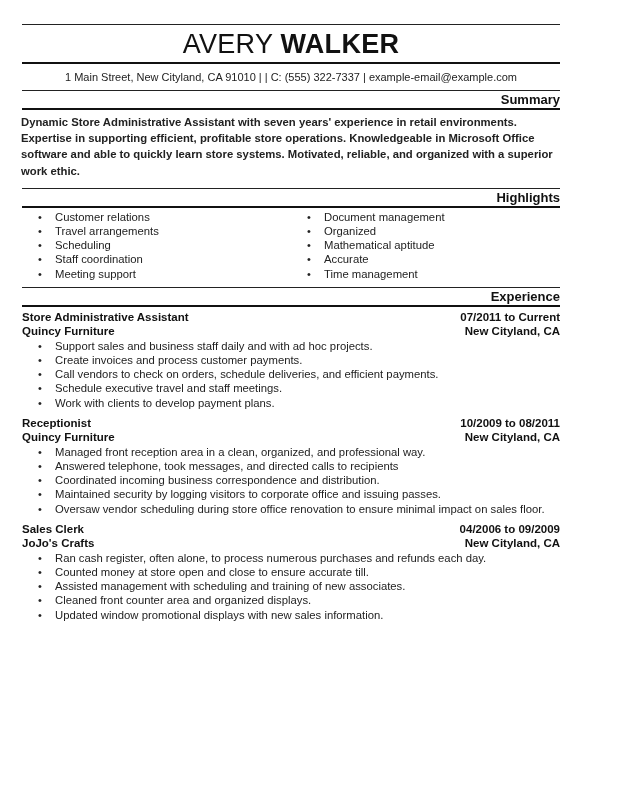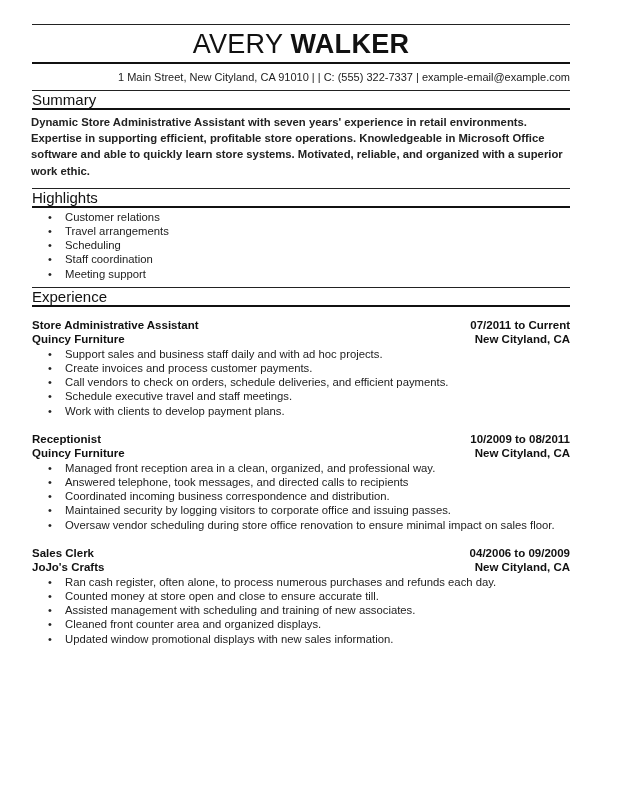--- a/index.html
+++ b/index.html
@@ -1,31 +1,31 @@
 <!DOCTYPE html>
 <html><head>
 <meta charset="utf-8">
 <style>
   html, body { margin: 0; padding: 0; background: #ffffff; }
   body { width: 618px; height: 800px; position: relative; font-family: "Liberation Sans", sans-serif; color: #111; overflow: hidden; }
-  .page { position: absolute; left: 32px; top: 0; width: 538px; }
+  .page { position: absolute; left: 22px; top: 0; width: 538px; }
   .rule-thin { border-top: 1px solid #222; }
   .rule-thick { border-top: 2px solid #111; }
   .name { text-align: center; font-size: 27px; line-height: 36px; height: 36px; letter-spacing: 0.3px; color: #111; }
   .name .last { font-weight: bold; }
-  .contact { text-align: right; font-size: 11px; line-height: 26px; height: 26px; color: #222; }
-  .sec-title { text-align: left; font-weight: normal; font-size: 15px; line-height: 17px; height: 17px; color: #111; }
+  .contact { text-align: center; font-size: 11px; line-height: 26px; height: 26px; color: #222; }
+  .sec-title { text-align: right; font-weight: bold; font-size: 13px; line-height: 17px; height: 17px; color: #111; }
   .summary { font-size: 11.3px; line-height: 16.2px; padding: 4px 0 9px 0; color: #222; margin-left: -1px; font-weight: bold; }
   .highlights { display: flex; padding: 2px 0 6px 0; }
   .hl-col { width: 50%; }
   ul { list-style: none; margin: 0; padding: 0; }
   li { position: relative; font-size: 11.3px; line-height: 14.2px; padding-left: 33px; color: #222; }
   li::before { content: "•"; position: absolute; left: 16px; top: 0; font-size: 11px; }
   .hl-col.right li { padding-left: 33px; }
-  .job { padding-top: 11px; }
+  .job { padding-top: 3px; }
   .job-row { display: flex; justify-content: space-between; font-weight: bold; font-size: 11.5px; line-height: 14.5px; color: #111; }
   .job ul { margin-bottom: 3px; }
   .job ul li { line-height: 14.2px; }
 </style>
 </head>
 <body>
 
 <div class="page">
   <div style="height:24px"></div>
   <div class="rule-thin"></div>
@@ -45,20 +45,29 @@
   <div class="sec-title">Highlights</div>
   <div class="rule-thick"></div>
   <div class="highlights">
     <div class="hl-col left">
       <ul id="hl-left">
           <li>Customer relations</li>
           <li>Travel arrangements</li>
           <li>Scheduling</li>
           <li>Staff coordination</li>
           <li>Meeting support</li>
+        </ul>
+    </div>
+    <div class="hl-col right">
+      <ul id="hl-right">
+          <li>Document management</li>
+          <li>Organized</li>
+          <li>Mathematical aptitude</li>
+          <li>Accurate</li>
+          <li>Time management</li>
         </ul>
     </div>
   </div>
 
   <div class="rule-thin"></div>
   <div class="sec-title">Experience</div>
   <div class="rule-thick"></div>
   <div id="jobs">
       <div class="job">
         <div class="job-row">

